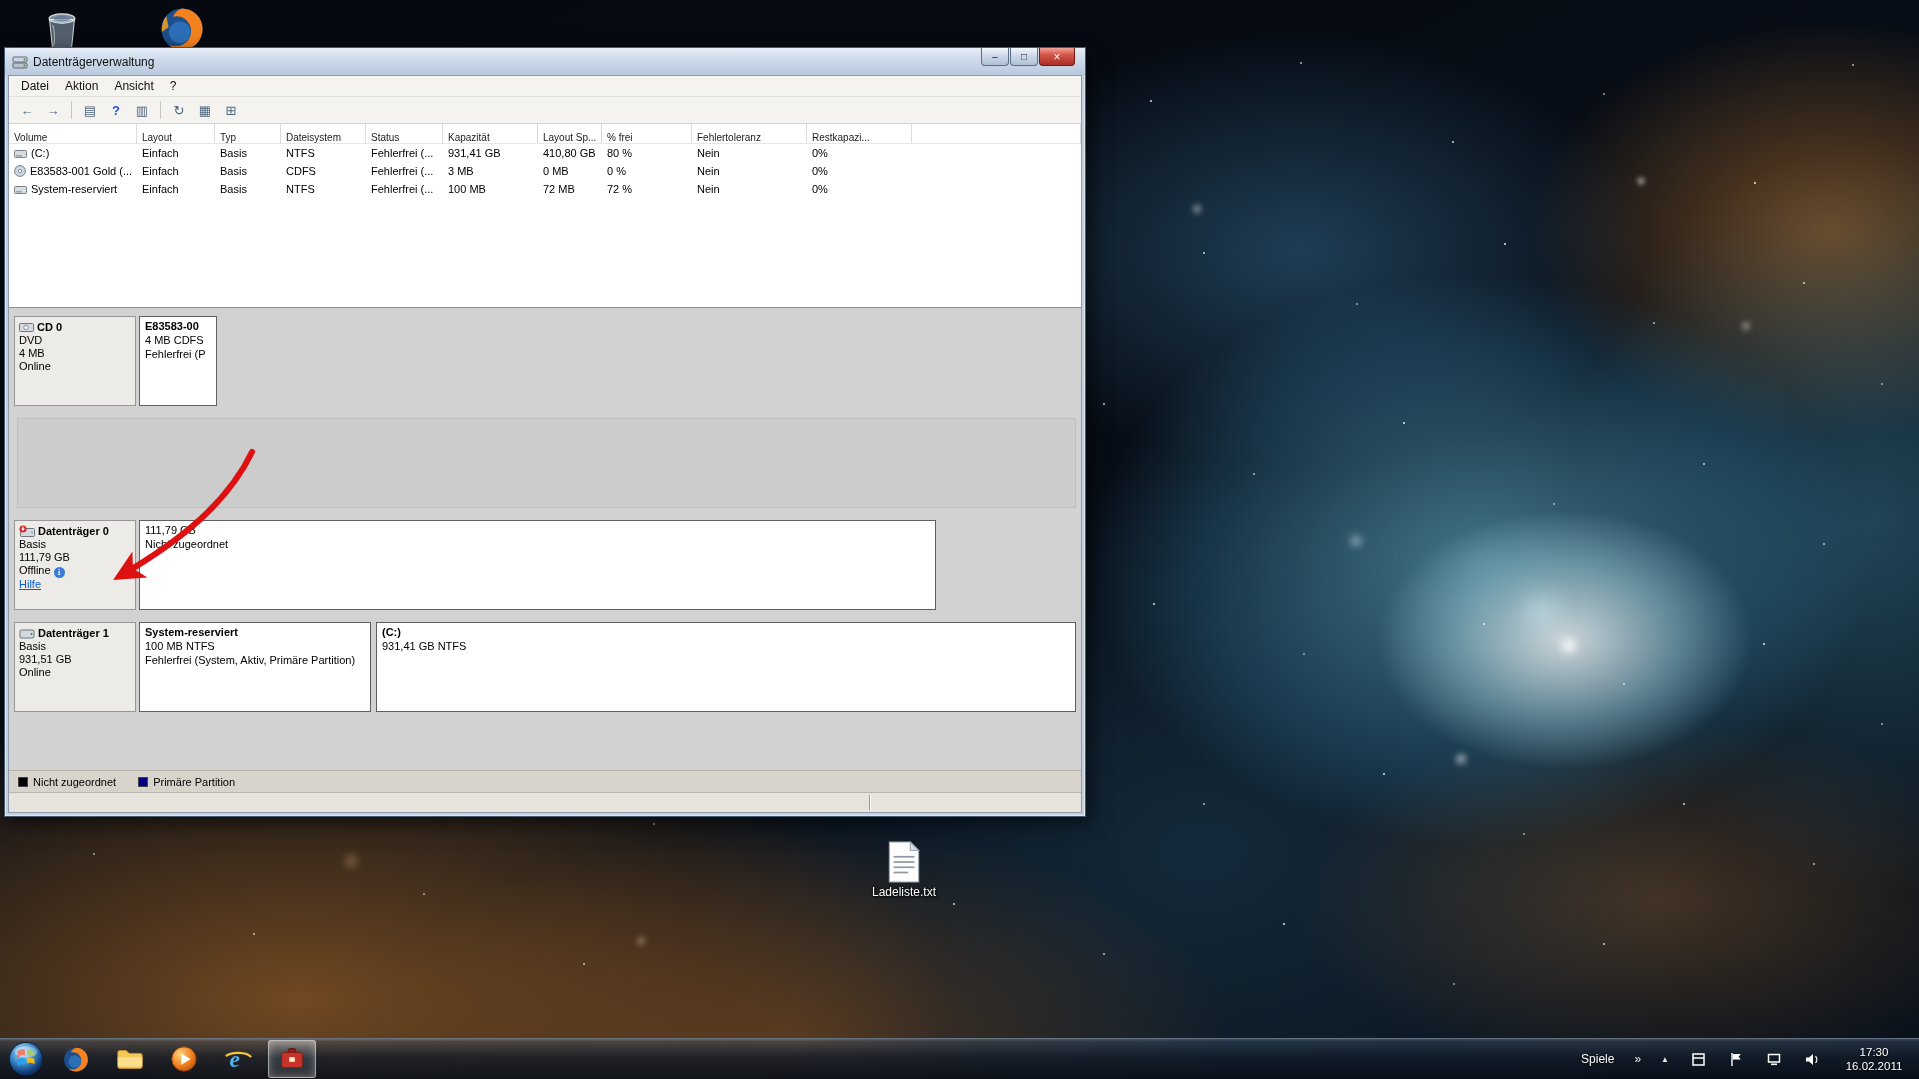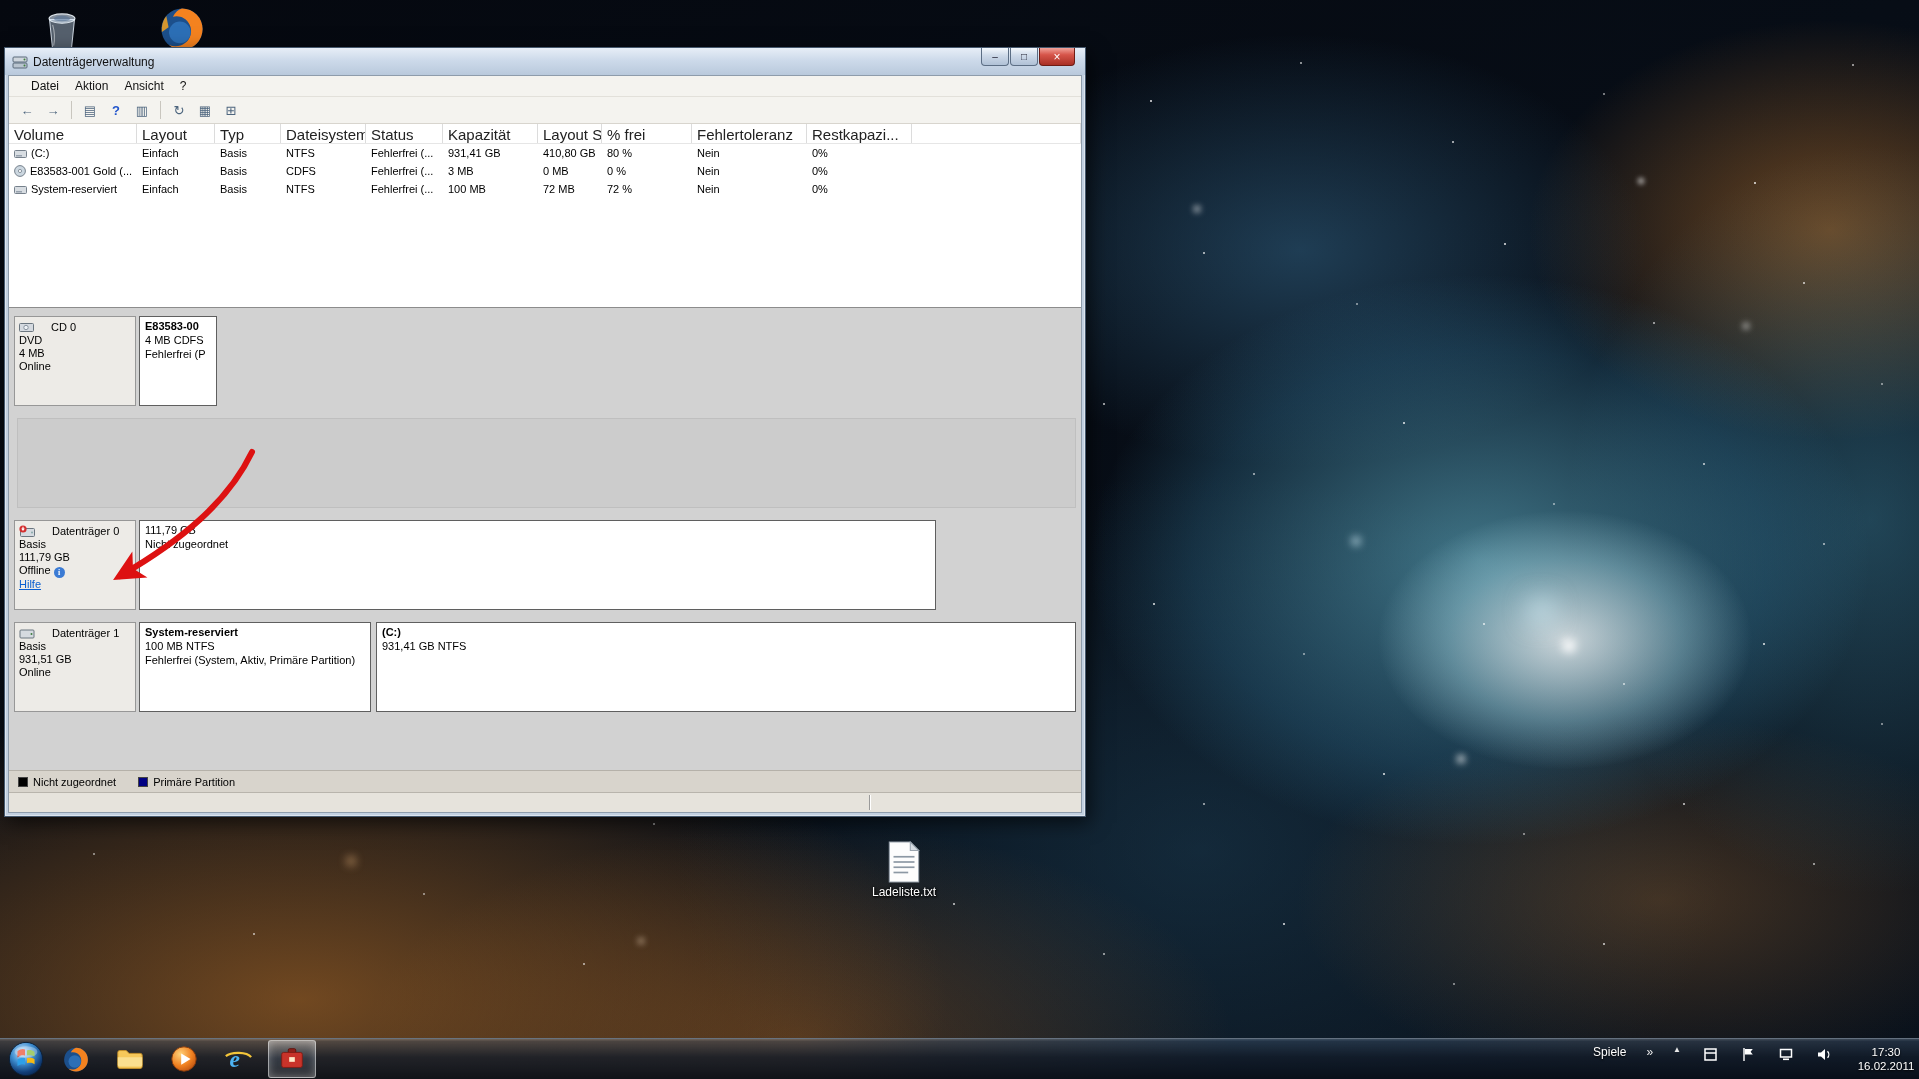--- a/index.html
+++ b/index.html
@@ -57,44 +57,44 @@
     background:linear-gradient(#e7eef7,#cddaea 45%,#b9c9dc);font-size:12px;color:#111}
   .win-title{white-space:nowrap}
   .win-buttons{position:absolute;top:0;right:10px;display:flex;gap:1px}
   .wbtn{width:28px;height:18px;border:1px solid #5c6e84;border-top:none;border-radius:0 0 4px 4px;
     display:flex;align-items:center;justify-content:center;font-size:10px;color:#223;
     background:linear-gradient(#f4f8fc,#cdd9e8 45%,#b0c1d6)}
   .wbtn.close{width:36px;color:#fff;font-size:12px;background:linear-gradient(#f2a39a,#d6554a 40%,#a82f24);border-color:#6e1c14}
   .win-body{position:absolute;left:3px;right:3px;top:27px;bottom:3px;background:#f0f0f0;
     border:1px solid #8e9cab;display:flex;flex-direction:column;overflow:hidden}
 
-  .menubar{height:21px;background:#f4f3ef;display:flex;align-items:center;padding-left:14px;border-bottom:1px solid #e2e0da}
+  .menubar{height:21px;background:#f4f3ef;display:flex;align-items:center;padding-left:4px;border-bottom:1px solid #e2e0da}
   .menu-item{font-size:12px;color:#111;padding:2px 8px}
 
   .toolbar{height:27px;background:#f4f3ef;display:flex;align-items:center;gap:2px;padding-left:6px;border-bottom:1px solid #d8d5ce}
   .tool-btn{width:24px;height:22px;display:flex;align-items:center;justify-content:center;font-size:13px;color:#4d657e;border:1px solid transparent;border-radius:2px}
   .tool-sep{width:1px;height:18px;background:#c9c6bf;margin:0 4px}
   .tool-help{color:#2255cc;font-weight:bold}
 
   
   .volume-pane{height:184px;background:#fff;overflow:hidden;border-bottom:1px solid #8c8c8c}
   .vt-header{display:flex;height:20px;border-bottom:1px solid #e6e6e6;background:#fff}
-  .vh{font-size:15px;color:#222;padding:2px 4px 0 5px;border-right:1px solid #dcdcdc;white-space:nowrap;overflow:hidden}
+  .vh{font-size:10px;color:#222;padding:8px 4px 0 5px;border-right:1px solid #dcdcdc;white-space:nowrap;overflow:hidden}
   .vt-row{display:flex;height:18px;align-items:center}
   .vc{font-size:11px;color:#000;padding:0 4px 0 5px;white-space:nowrap;overflow:hidden}
   .c-volume{width:128px;display:flex;align-items:center;gap:4px}
   .c-layout{width:78px}.c-typ{width:66px}.c-ds{width:85px}.c-status{width:77px}
   .c-kap{width:95px}.c-frei{width:64px}.c-pct{width:90px}.c-ft{width:115px}.c-rest{width:105px}
   .c-fill{flex:1}
 
   
   .graph-pane{flex:1;background:#d2d2d2;padding:8px 5px 0 5px;overflow:hidden}
   .disk-row{display:flex;height:90px;margin-bottom:12px}
   .disk-label{width:122px;min-width:122px;background:#edebe7;border:1px solid #979797;padding:3px 4px;font-size:11px;line-height:13px;color:#000;overflow:hidden}
-  .disk-name{font-weight:normal;display:flex;align-items:center;gap:17px;height:14px;white-space:nowrap}
+  .disk-name{font-weight:bold;display:flex;align-items:center;gap:3px;height:14px;white-space:nowrap}
   .disk-line{min-height:13px;white-space:nowrap}
   .hilfe-link{color:#0b5fd0;text-decoration:underline;cursor:pointer}
   .info-ic{display:inline-block;width:11px;height:11px;border-radius:50%;background:#3b7bd4;color:#fff;
     font-size:8px;line-height:11px;text-align:center;font-weight:bold;vertical-align:-1px;font-family:"Liberation Serif",serif}
   .partition{margin-left:3px;background:#fff;border:1px solid #5f5f5f;display:flex;flex-direction:row;overflow:hidden}
   .stripe{height:8px;border-bottom:1px solid #303030}
   .stripe.cd{background:#1b2bbf}
   .stripe.primary{background:#000082}
   .stripe.unalloc{background:#000;height:10px}
   .part-body{padding:2px 5px;overflow:hidden}
@@ -116,21 +116,21 @@
 
   
   .taskbar{position:absolute;left:0;bottom:0;width:1919px;height:41px;z-index:100;
     background:linear-gradient(180deg,rgba(150,175,200,.35) 0%,rgba(60,80,105,.45) 6%,rgba(18,28,42,.78) 45%,rgba(8,14,24,.88) 100%);
     border-top:1px solid rgba(190,210,230,.5);display:flex;align-items:center}
   .start-orb{width:52px;height:41px;display:flex;align-items:center;justify-content:center;cursor:pointer}
   .task-icons{display:flex;align-items:center;gap:6px}
   .tb-btn{width:48px;height:38px;display:flex;align-items:center;justify-content:center;border-radius:3px;border:1px solid transparent;cursor:pointer}
   .tb-btn.active{background:linear-gradient(rgba(255,255,255,.30),rgba(140,170,200,.18) 50%,rgba(255,255,255,.12));
     border:1px solid rgba(255,255,255,.55);box-shadow:inset 0 0 8px rgba(255,255,255,.35)}
-  .tray{margin-left:auto;display:flex;align-items:flex-start;gap:20px;padding-right:0;color:#fff}
+  .tray{margin-left:auto;display:flex;align-items:center;gap:20px;padding-right:12px;color:#fff}
   .tray-label{font-size:12px;text-shadow:0 1px 2px #000}
   .chevron{font-size:12px;color:#e8e8e8;cursor:pointer}
   .hidden-icons{font-size:8px;color:#e8e8e8;cursor:pointer}
   .tray-ic{display:flex;align-items:center;justify-content:center;width:18px;height:18px;cursor:pointer}
   .clock{font-size:11.5px;line-height:14px;text-align:center;text-shadow:0 1px 2px #000;cursor:pointer;min-width:66px}
 </style>
 </head>
 <body>
 
 <div class="stars"></div>

